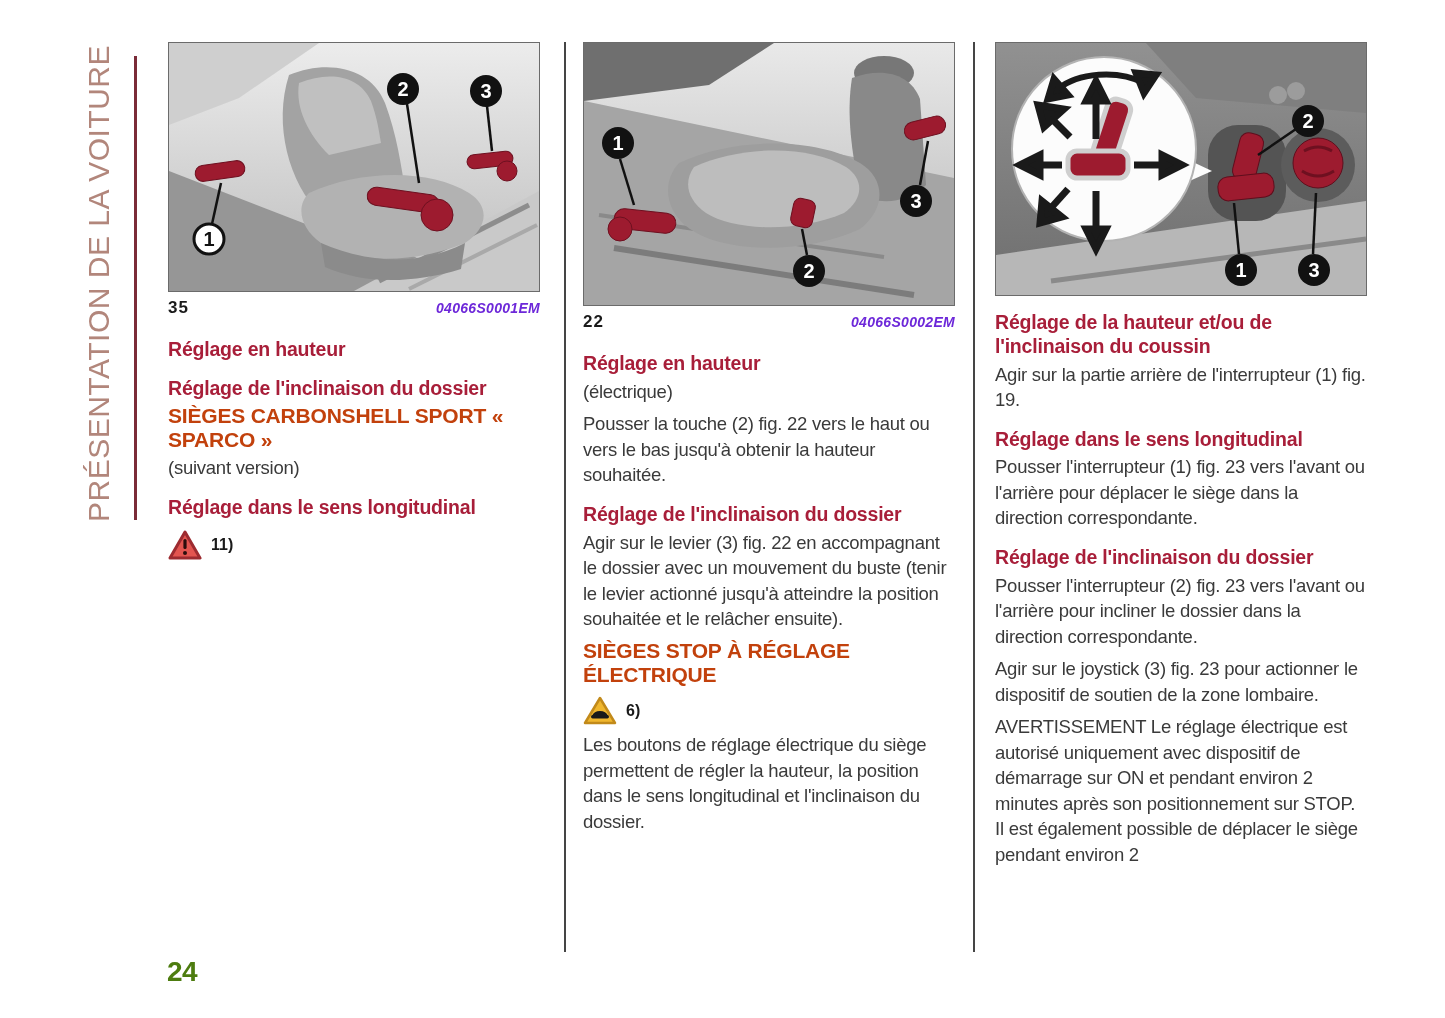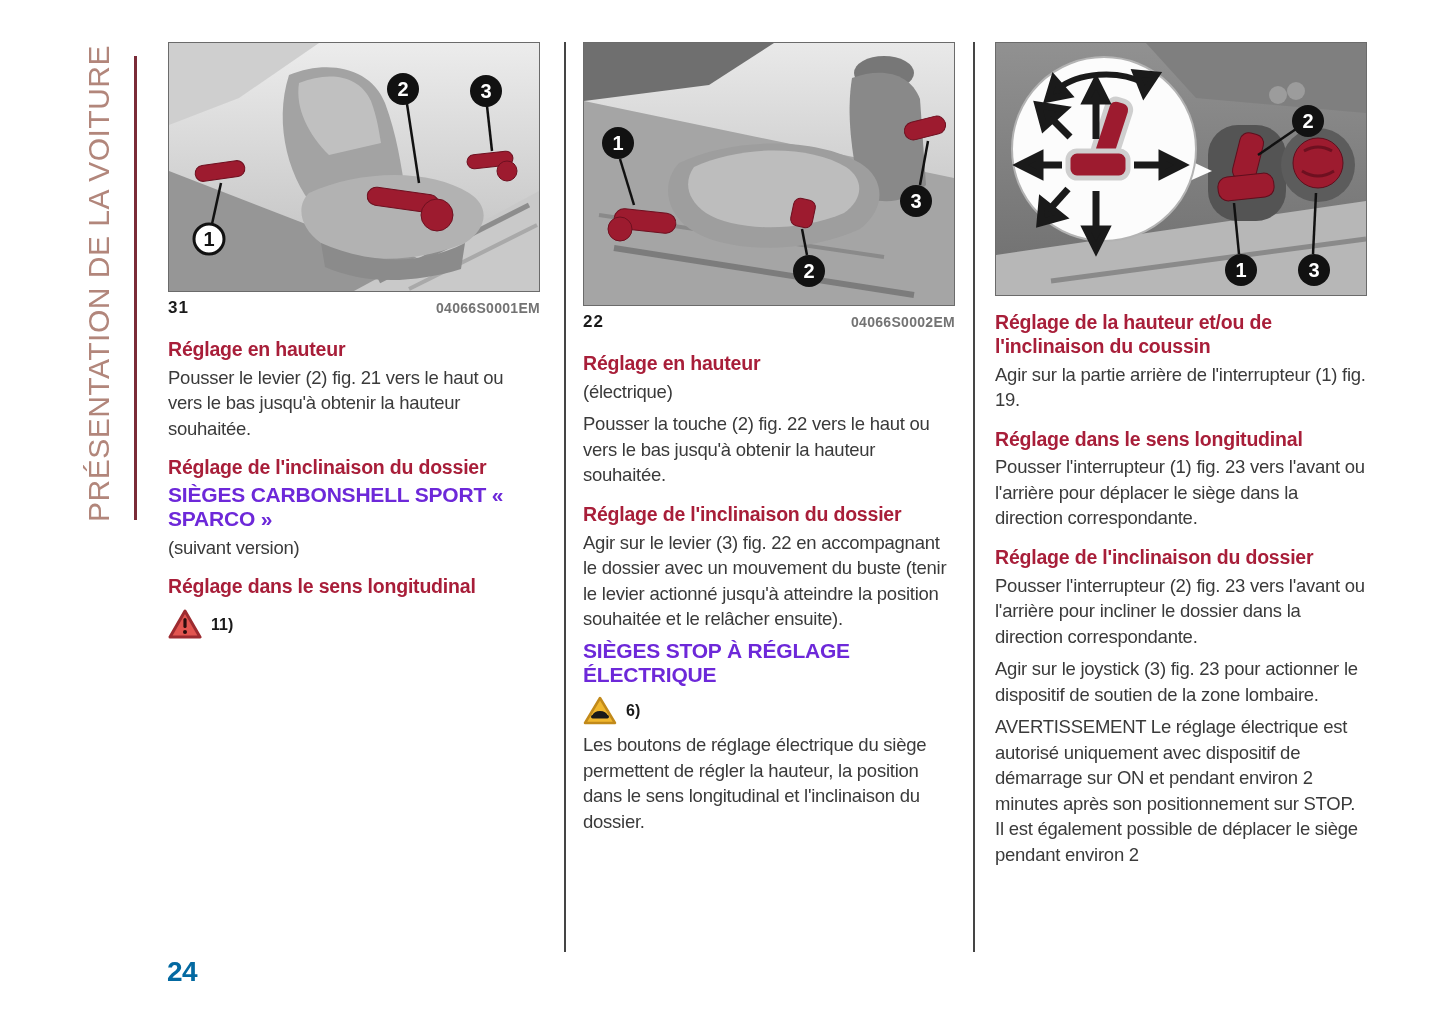--- a/index.html
+++ b/index.html
@@ -30,34 +30,34 @@
   #divider1{ left:564px; } #divider2{ left:973px; }
 
   
   .fig { width:372px; border:1px solid #6b6b6b; display:block; background:#d9d9d9; }
   .fig svg { display:block; }
   .fig-caption{
     display:flex; justify-content:space-between; align-items:baseline;
     margin:6px 0 20px 0;
   }
   .fig-num{ font-size:17px; font-weight:bold; color:#1a1a1a; letter-spacing:1px; }
-  .fig-code{ font-size:14px; font-weight:bold; color:#737373; letter-spacing:.3px; }
+  .fig-code{ font-size:14px; font-weight:bold; color:#6d28d9; letter-spacing:.3px;font-style:italic; }
 
   
   .h { font-size:19.5px; font-weight:bold; color:#a81e39; margin:15px 0 3px 0; letter-spacing:-.2px; line-height:1.22; }
   .h:first-of-type{ margin-top:4px; }
-  .t { font-size:21px; font-weight:bold; color:#6d28d9; margin:2px 0 4px 0; line-height:1.14; letter-spacing:-.2px; }
+  .t { font-size:21px; font-weight:bold; color:#c2410c; margin:2px 0 4px 0; line-height:1.14; letter-spacing:-.2px; }
   .b { font-size:18.5px; line-height:25.5px; color:#3a3a3a; margin:0 0 7px 0; letter-spacing:-.25px; }
   .warning-row{ display:flex; align-items:center; gap:9px; margin:10px 0 6px 0; }
   .warn-ref{ font-size:16px; font-weight:bold; color:#1a1a1a; }
 
   
   .page-number{
     position:absolute; left:167px; top:956px;
-    font-size:28px; font-weight:bold; color:#0369a1; letter-spacing:-.5px;
+    font-size:28px; font-weight:bold; color:#4d7c0f; letter-spacing:-.5px;
   }
   .callout-num{ font:bold 20px "Liberation Sans", sans-serif; fill:#fff; }
   .callout-num.dark{ fill:#111; }
 </style>
 </head>
 <body>
 
 <div class="page">
 
   <div class="sidebar-label">PRÉSENTATION DE LA VOITURE</div>
@@ -100,26 +100,25 @@
         </g>
         <circle cx="234" cy="46" r="16" fill="#111"></circle>
         <text class="callout-num" x="234" y="53" text-anchor="middle">2</text>
         <circle cx="317" cy="48" r="16" fill="#111"></circle>
         <text class="callout-num" x="317" y="55" text-anchor="middle">3</text>
         <circle cx="40" cy="196" r="15" fill="#fff" stroke="#111" stroke-width="3"></circle>
         <text class="callout-num dark" x="40" y="203" text-anchor="middle">1</text>
       </svg>
     </div>
     <div class="fig-caption">
-      <span class="fig-num">31</span>
+      <span class="fig-num">35</span>
       <span class="fig-code">04066S0001EM</span>
     </div>
 
     <div class="h">Réglage en hauteur</div>
-    <p class="b">Pousser le levier (2) fig. 21 vers le haut ou vers le bas jusqu'à obtenir la hauteur souhaitée.</p>
     <div class="h">Réglage de l'inclinaison du dossier</div>
     <div class="t">SIÈGES CARBONSHELL SPORT « SPARCO »</div>
     <p class="b">(suivant version)</p>
     <div class="h">Réglage dans le sens longitudinal</div>
     <div class="warning-row">
       <svg width="34" height="31" viewBox="0 0 34 31">
         <path d="M17,2 L32,28 L2,28 Z" fill="#e25550" stroke="#9d2b30" stroke-width="3" stroke-linejoin="round"></path>
         <rect x="15.4" y="9" width="3.2" height="10" rx="1.6" fill="#2b0d0d"></rect>
         <circle cx="17" cy="23" r="2" fill="#2b0d0d"></circle>
       </svg>

